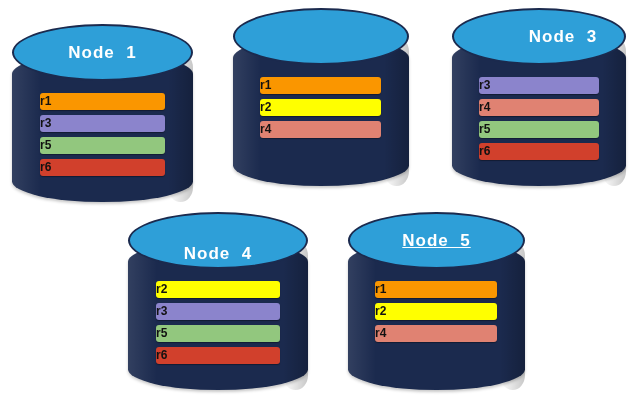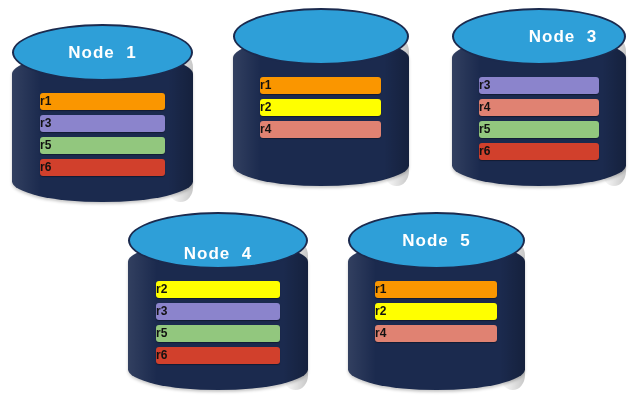--- a/index.html
+++ b/index.html
@@ -144,20 +144,20 @@
         <div class="replica" style="background: rgb(139, 132, 204);">r3</div>
         <div class="replica" style="background: rgb(146, 199, 126);">r5</div>
         <div class="replica" style="background: rgb(209, 64, 44);">r6</div>
       </div>
     </div>
     <div class="node" style="left: 348px; top: 212px; width: 177px; height: 178px;">
       <div class="cyl-body" style="top: 29px; height: 149px; background: rgb(27, 42, 78);"></div>
       <div class="cyl-shade-left" style="top: 29px; height: 149px;"></div>
       <div class="cyl-shade-right" style="top: 29px; height: 149px;"></div>
       <div class="cyl-top" style="height: 57px; background: rgb(46, 159, 216);"></div>
-      <div class="node-title" style="top: 19px; color: rgb(255, 255, 255);">Node  5</div>
+      <div class="node-title" style="top: 19px; color: rgb(255, 255, 255); text-decoration: underline;">Node  5</div>
       <div class="replica-stack" style="left: 27px; width: 122px; top: 69px;">
         <div class="replica" style="background: rgb(250, 150, 0);">r1</div>
         <div class="replica" style="background: rgb(255, 255, 0);">r2</div>
         <div class="replica" style="background: rgb(224, 130, 114);">r4</div>
       </div>
     </div>
   </div>
 
 </body></html>

